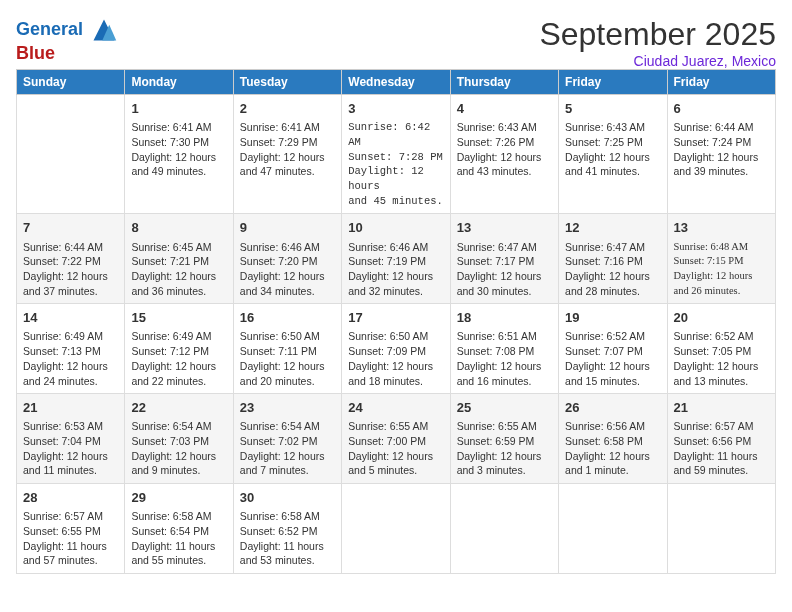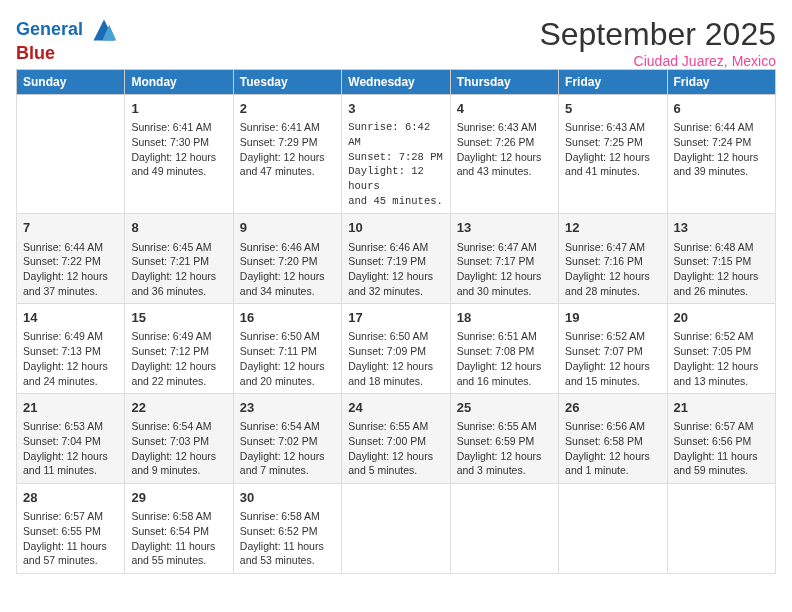--- a/index.html
+++ b/index.html
@@ -37,21 +37,21 @@
     .title-block {
       text-align: right;
     }
     .month-title {
       font-size: 32px;
       color: #333;
       font-weight: normal;
     }
     .subtitle {
       font-size: 14px;
-      color: #ec4899;
+      color: #6d28d9;
     }
     table {
       width: 100%;
       border-collapse: collapse;
       font-size: 11px;
       border-radius: 15px;
     }
     thead tr th {
       background-color: #2a7abf;
       color: #fff;
@@ -205,21 +205,21 @@
         </td>
         <td>
           <span class="day-number">12</span>
           <div class="day-info" style="white-space: pre-line;">Sunrise: 6:47 AM
 Sunset: 7:16 PM
 Daylight: 12 hours
 and 28 minutes.</div>
         </td>
         <td>
           <span class="day-number">13</span>
-          <div class="day-info" style="white-space: pre-line;">Sunrise: 6:48 AM
+          <div class="day-info" style="white-space: pre-line; font-family: Liberation Serif, serif;">Sunrise: 6:48 AM
 Sunset: 7:15 PM
 Daylight: 12 hours
 and 26 minutes.</div>
         </td>
       </tr>
       <tr>
         <td>
           <span class="day-number">14</span>
           <div class="day-info" style="white-space: pre-line;">Sunrise: 6:49 AM
 Sunset: 7:13 PM

